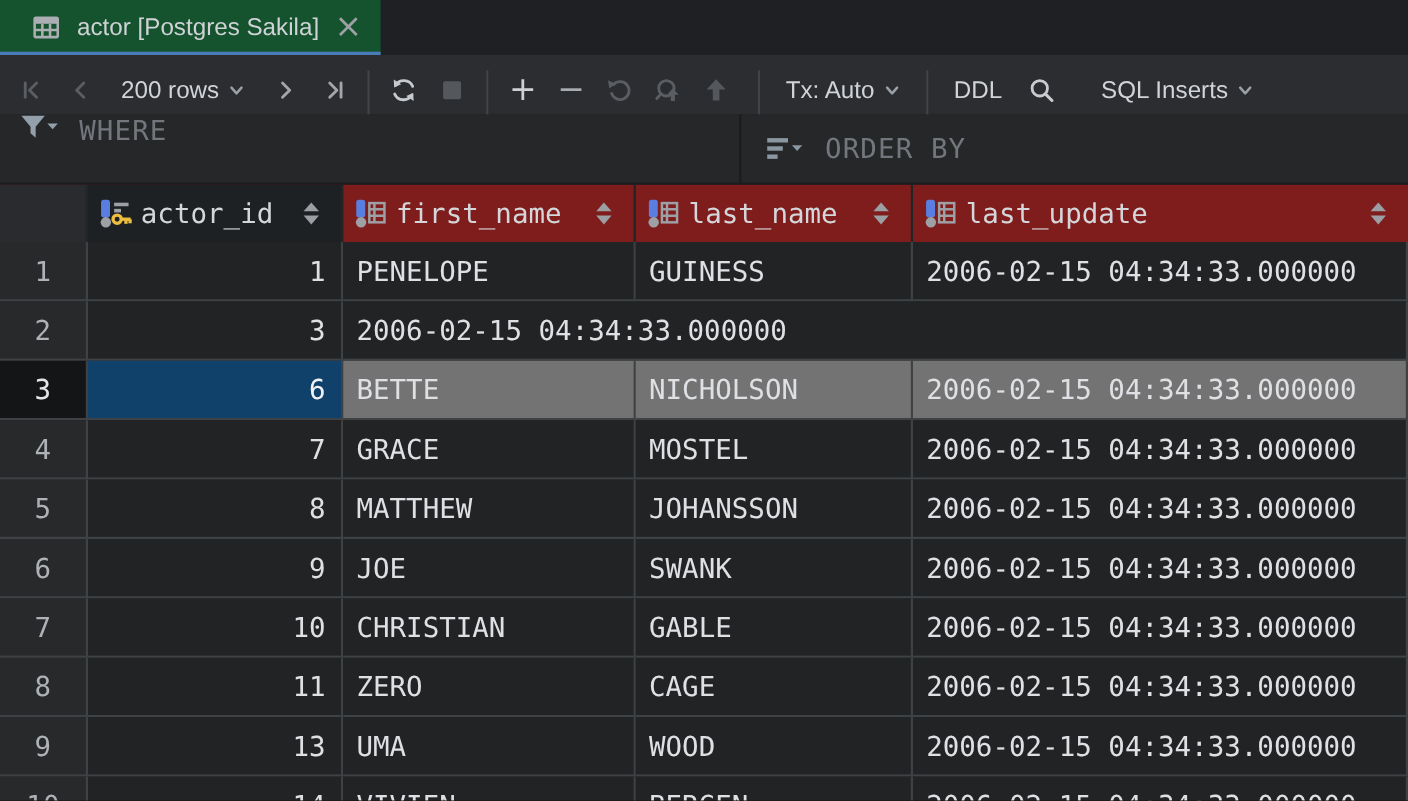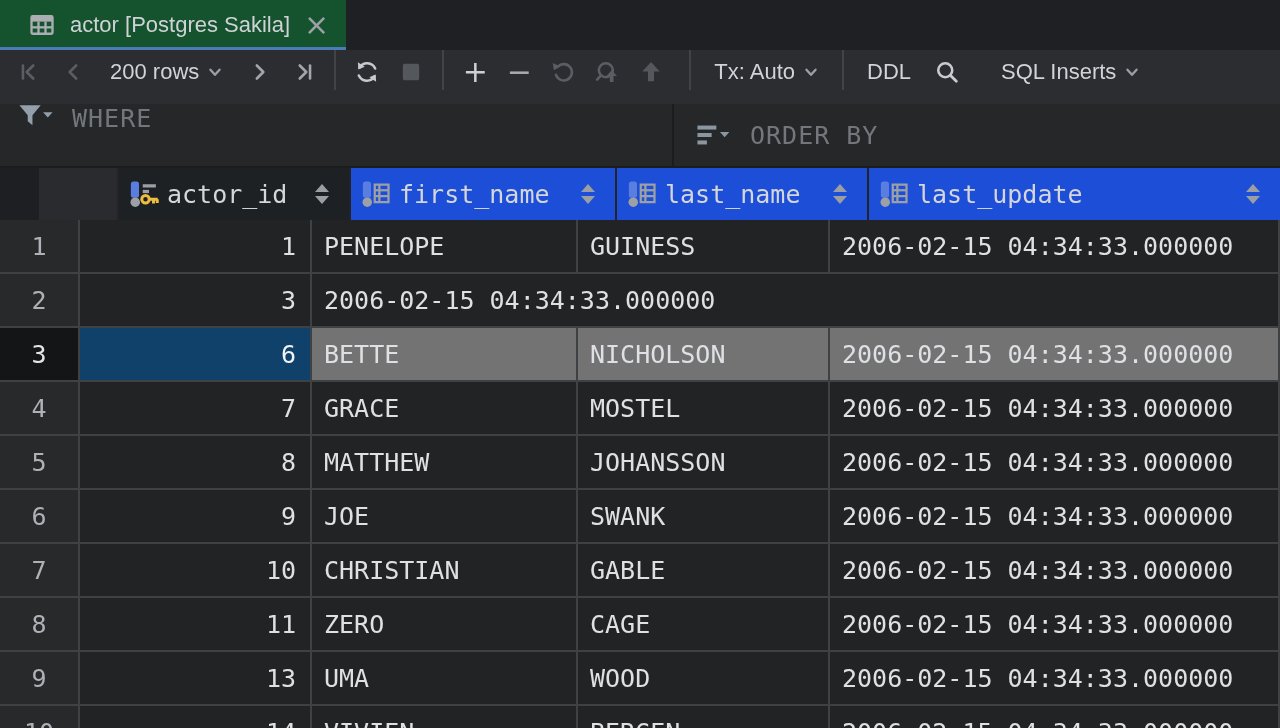--- a/index.html
+++ b/index.html
@@ -10,36 +10,36 @@
   }
   
   .tabbar{height:50px;background:#1E2023;display:flex;align-items:stretch;}
   .tab{width:346px;display:flex;align-items:center;gap:14px;padding:0 28px;
        background:#14532d;position:relative;cursor:pointer;}
   .tab::after{content:"";position:absolute;left:0;right:0;bottom:0;height:3px;background:#4A7CBA;}
   .tab-title{font-family:"Liberation Sans","DejaVu Sans",sans-serif;font-size:22px;color:#CFD2D6;white-space:nowrap;}
   .tab-close{margin-left:auto;color:#9DA1A6;font-size:30px;line-height:1;
              font-family:"DejaVu Sans",sans-serif;cursor:pointer;}
   
-  .toolbar{height:54px;background:#2B2D30;display:flex;align-items:flex-start;padding:0 8px;}
+  .toolbar{height:54px;background:#2B2D30;display:flex;align-items:flex-end;padding:0 8px;}
   .tbtn{height:44px;min-width:44px;border:none;background:transparent;display:flex;
         align-items:center;justify-content:center;gap:8px;cursor:pointer;padding:0 6px;}
   .tlabel{font-family:"Liberation Sans","DejaVu Sans",sans-serif;font-size:22px;color:#D0D3D7;white-space:nowrap;}
   .sep{width:2px;height:40px;background:#404348;margin:0 9px;flex:0 0 auto;}
   .glyph{font-size:30px;line-height:1;font-family:"DejaVu Sans",sans-serif;}
   .glyph.add{color:#CED0D4;}
   .glyph.remove{color:#A8ACB0;}
   
   .filterbar{height:64px;background:#252729;display:flex;border-bottom:2px solid #1A1C1E;}
   .filter-left{width:674px;display:flex;gap:18px;padding:0 18px;
                border-right:2px solid #1A1C1E;cursor:text;}
   .filter-right{flex:1;display:flex;align-items:center;gap:18px;padding:0 22px;cursor:text;}
   .filter-label{font-size:25px;color:#73777D;letter-spacing:1px;}
   
-  .grid-header{height:52px;display:flex;background:#1d4ed8;margin-left:39px;}
+  .grid-header{height:52px;display:flex;background:#7f1d1d;}
   .gh-gutter{width:80px;background:#292B2E;border-right:2px solid #222427;}
   .gh-cell{display:flex;align-items:center;gap:8px;padding:0 10px;
            border-right:2px solid #222427;color:#D4D6DA;font-size:25px;cursor:pointer;}
   .gh-cell.selected{background:#1E2124;}
   .gh-cell .name{white-space:nowrap;}
   .c0{width:232px;} .c1{width:266px;} .c2{width:252px;} .c3{flex:1;border-right:none;}
   .sorter{display:flex;flex-direction:column;gap:4px;margin-left:auto;margin-right:10px;}
   .sorter .up{width:0;height:0;border-left:7px solid transparent;border-right:7px solid transparent;
               border-bottom:8px solid #9B9EA3;}
   .sorter .down{width:0;height:0;border-left:7px solid transparent;border-right:7px solid transparent;

